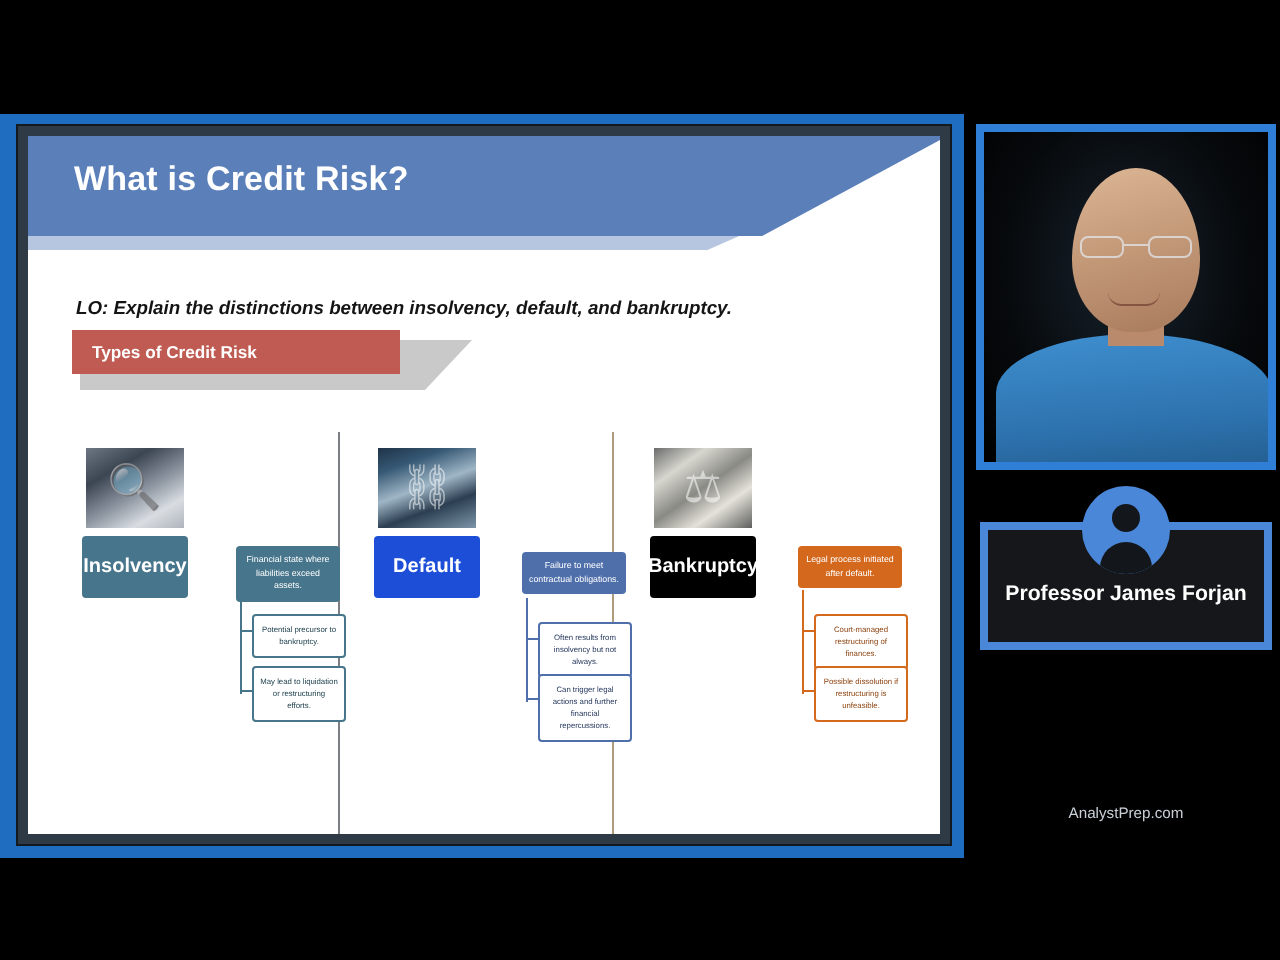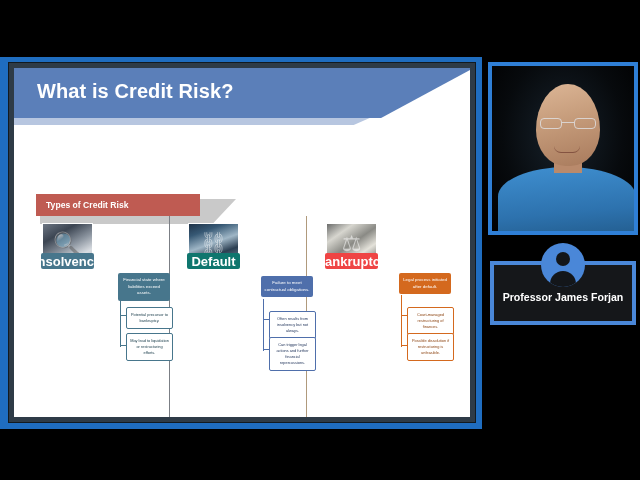--- a/index.html
+++ b/index.html
@@ -43,38 +43,38 @@
   }
   #slide-header-2 {
     position: absolute; left: 0; top: 50px;
     width: 100%; height: 7px;
     background: #b7c6e0;
     clip-path: polygon(0 0, 78% 0, 74.5% 100%, 0 100%);
   }
   #slide-title {
     position: absolute;
     left: 23px; top: 12px;
-    font-size: 20px;
+    font-size: 17px;
     font-weight: bold;
     color: #ffffff;
     letter-spacing: .1px;
   }
 
   #lo-line {
     position: absolute;
     left: 24px; top: 80px;
     font-size: 9.4px;
     font-weight: bold;
     font-style: italic;
     color: #141414;
   }
 
   
   #banner-wrap {
-    position: absolute; left: 22px; top: 126px;
+    position: absolute; left: 22px; top: 97px;
     width: 200px; height: 24px;
   }
   #banner-shadow {
     position: absolute; left: 4px; top: 5px;
     width: 196px; height: 25px;
     background: #c9c9c9;
     clip-path: polygon(0 0, 100% 0, 88% 100%, 0 100%);
   }
   #banner {
     position: absolute; left: 0; top: 0;
@@ -115,29 +115,29 @@
   .thumb-b { background: linear-gradient(160deg,#1f3348 0%,#365874 22%,#9fb6c6 48%,#2c3f52 70%,#7d95a8 100%); }
   .thumb-c { background: linear-gradient(145deg,#6b6c6b 0%,#d7d6cf 25%,#8a8a85 50%,#e4e2da 72%,#5e5f5d 100%); }
   .thumb-glyph {
     position: absolute; inset: 0;
     display: flex; align-items: center; justify-content: center;
     font-size: 22px; color: rgba(255,255,255,.55);
   }
 
   
   .label-box {
-    position: absolute; top: 30px;
-    width: 53px; height: 16px;
+    position: absolute; top: 45px;
+    width: 53px; height: 31px;
     display: flex; align-items: center; justify-content: center;
-    color: #ffffff; font-size: 13px; font-weight: bold;
+    color: #ffffff; font-size: 10px; font-weight: bold;
     border-radius: 2px;
   }
   #col-1 .label-box { left: 21px; background: #47768c; }
-  #col-2 .label-box { left: 15px; background: #0f766e; }
-  #col-3 .label-box { left: 15px; background: #ef4444; }
+  #col-2 .label-box { left: 15px; background: #1d4ed8; }
+  #col-3 .label-box { left: 15px; background: #000000; }
 
   
   .desc-box {
     position: absolute;
     width: 52px;
     padding: 4px 3px;
     color: #ffffff;
     font-size: 4.4px;
     line-height: 1.5;
     text-align: center;
@@ -335,20 +335,21 @@
 <div id="stage">
 
   <div id="slide-outer">
     <div id="slide-mid">
       <div id="slide">
 
         <div id="slide-header"></div>
         <div id="slide-header-2"></div>
         <div id="slide-title">What is Credit Risk?</div>
 
+        <div id="lo-line">LO: Explain the distinctions between insolvency, default, and bankruptcy.</div>
 
         <div id="banner-wrap">
           <div id="banner-shadow"></div>
           <div id="banner">
             <span>Types of Credit Risk</span>
           </div>
         </div>
 
         <div class="col-divider" id="divider-1"></div>
         <div class="col-divider" id="divider-2"></div>
@@ -416,15 +417,16 @@
     <div id="name-card">
       <div id="name-border"></div>
       <div id="avatar">
         <div class="head"></div>
         <div class="body"></div>
       </div>
       <div id="prof-name">Professor James Forjan</div>
     </div>
 
 
+    <div id="brand-url">AnalystPrep.com</div>
 
   </div>
 </div>
 
 </body></html>

